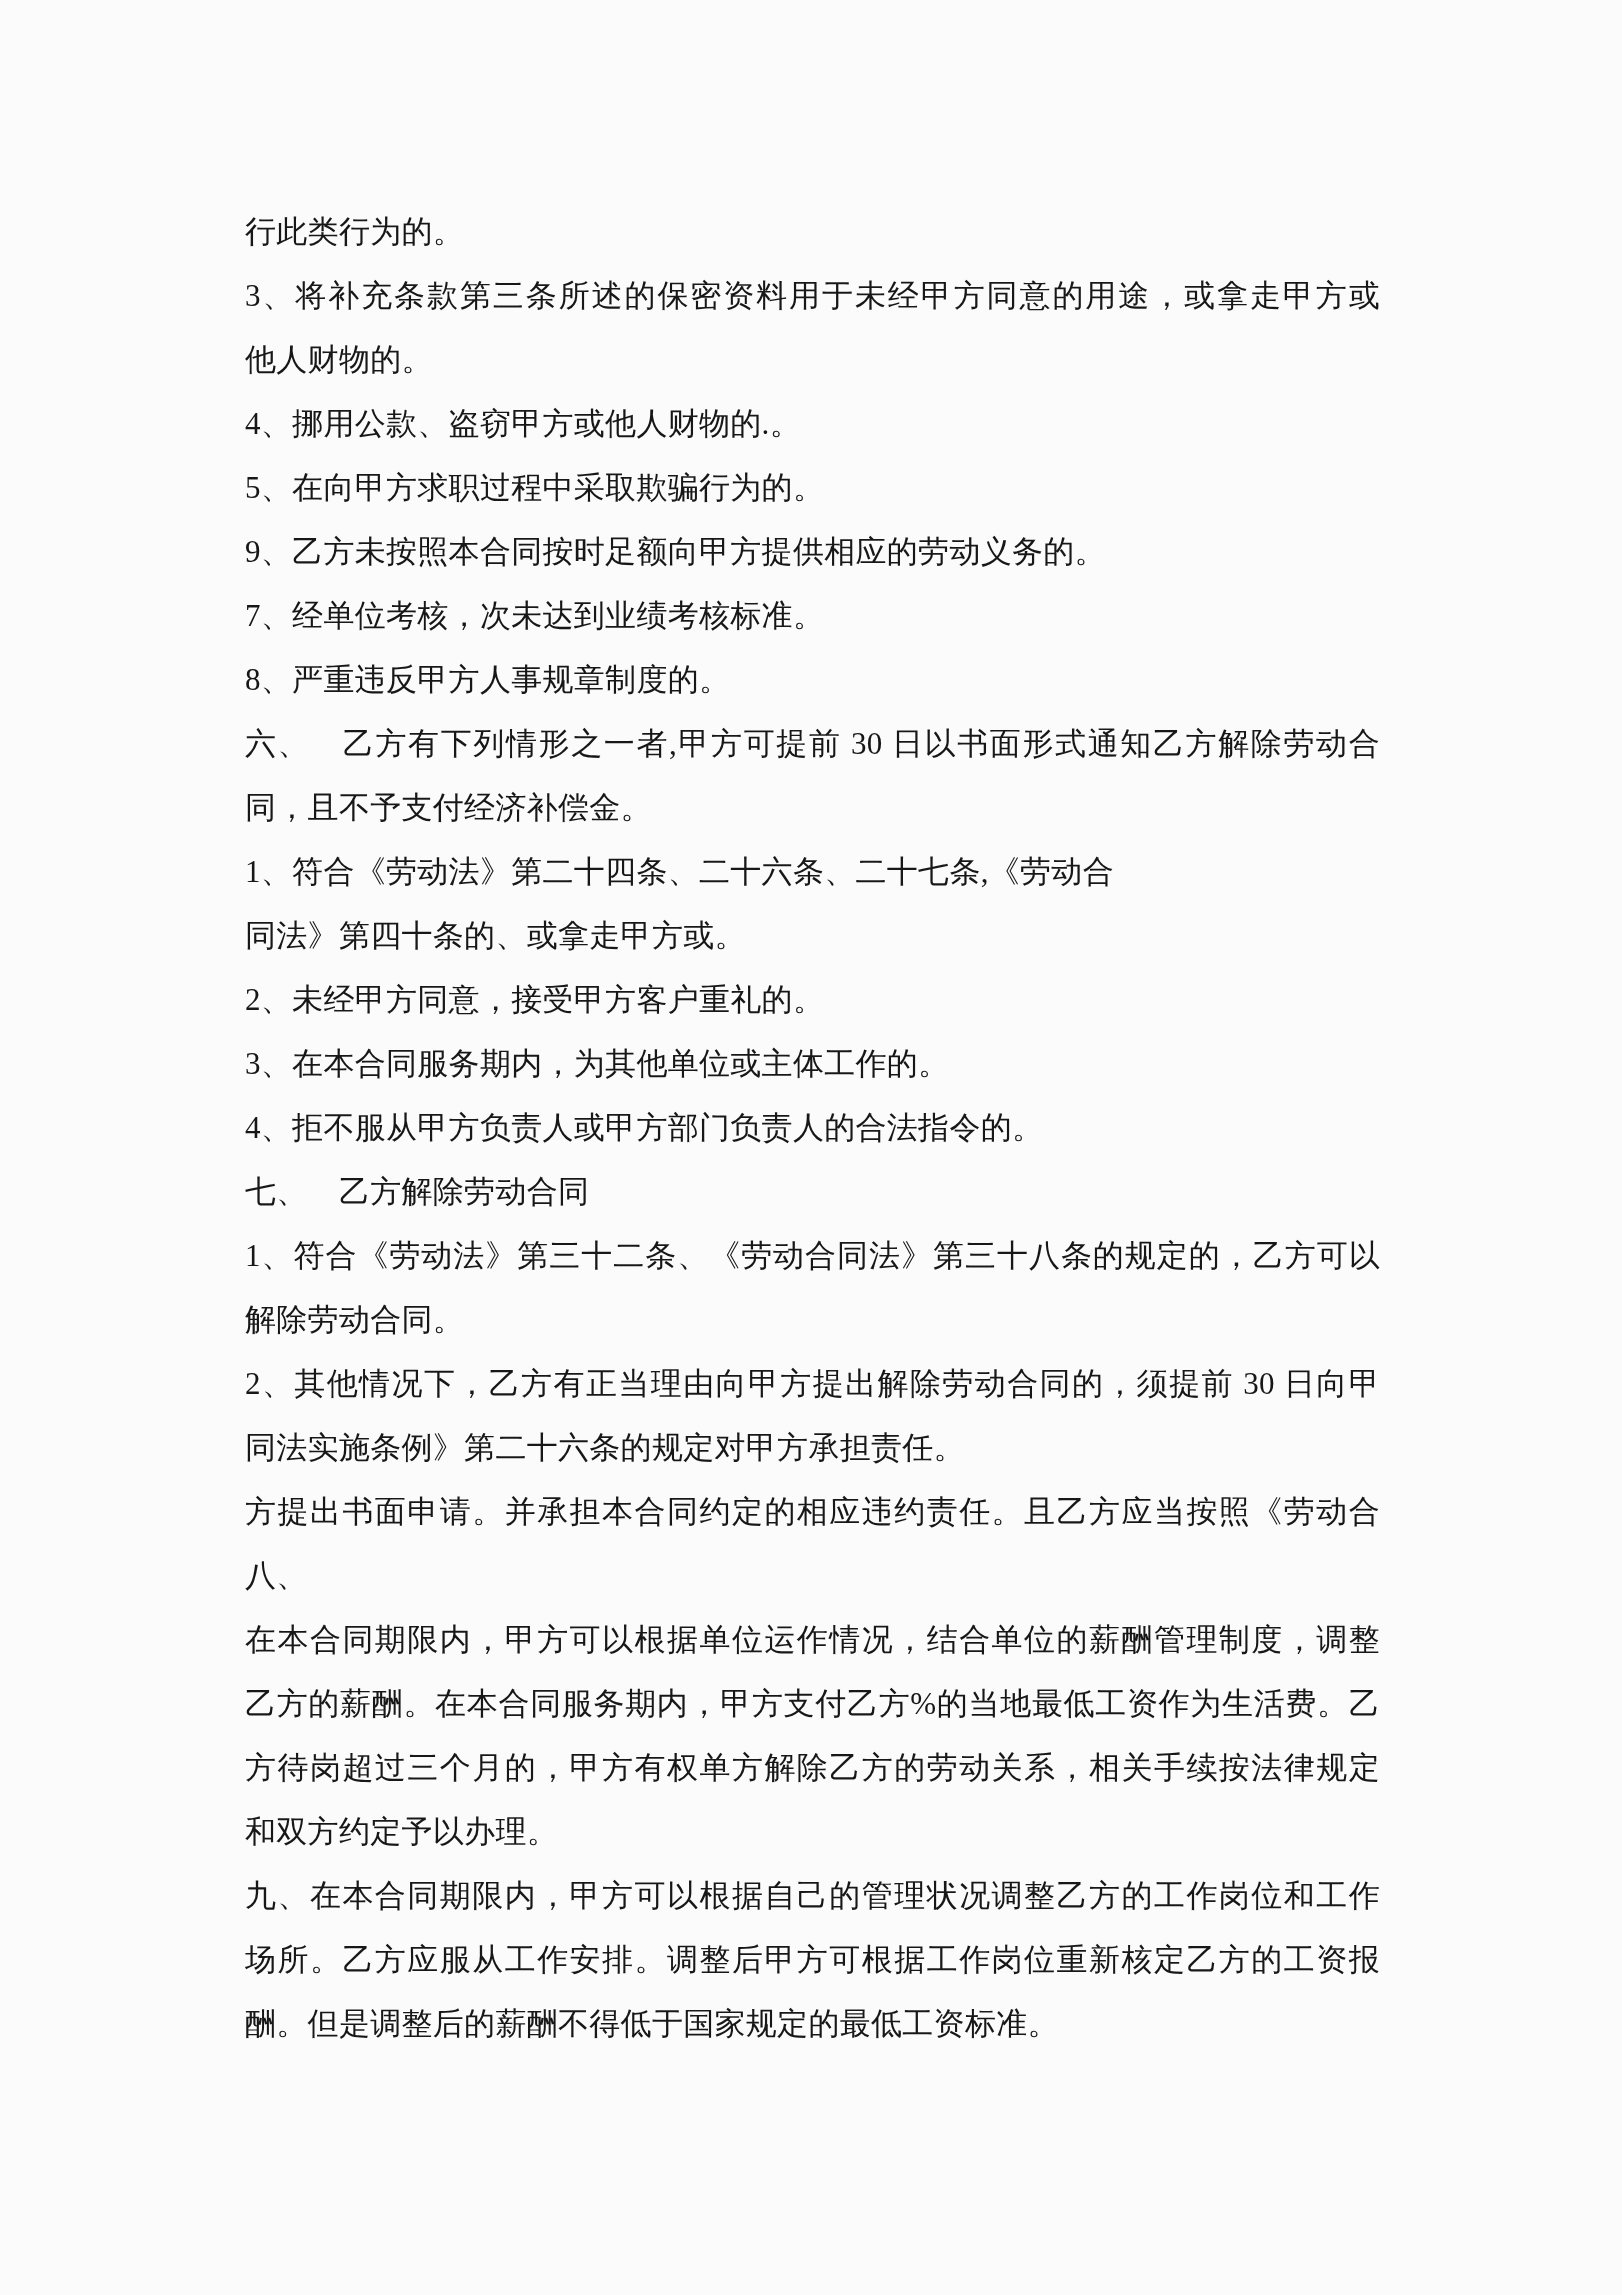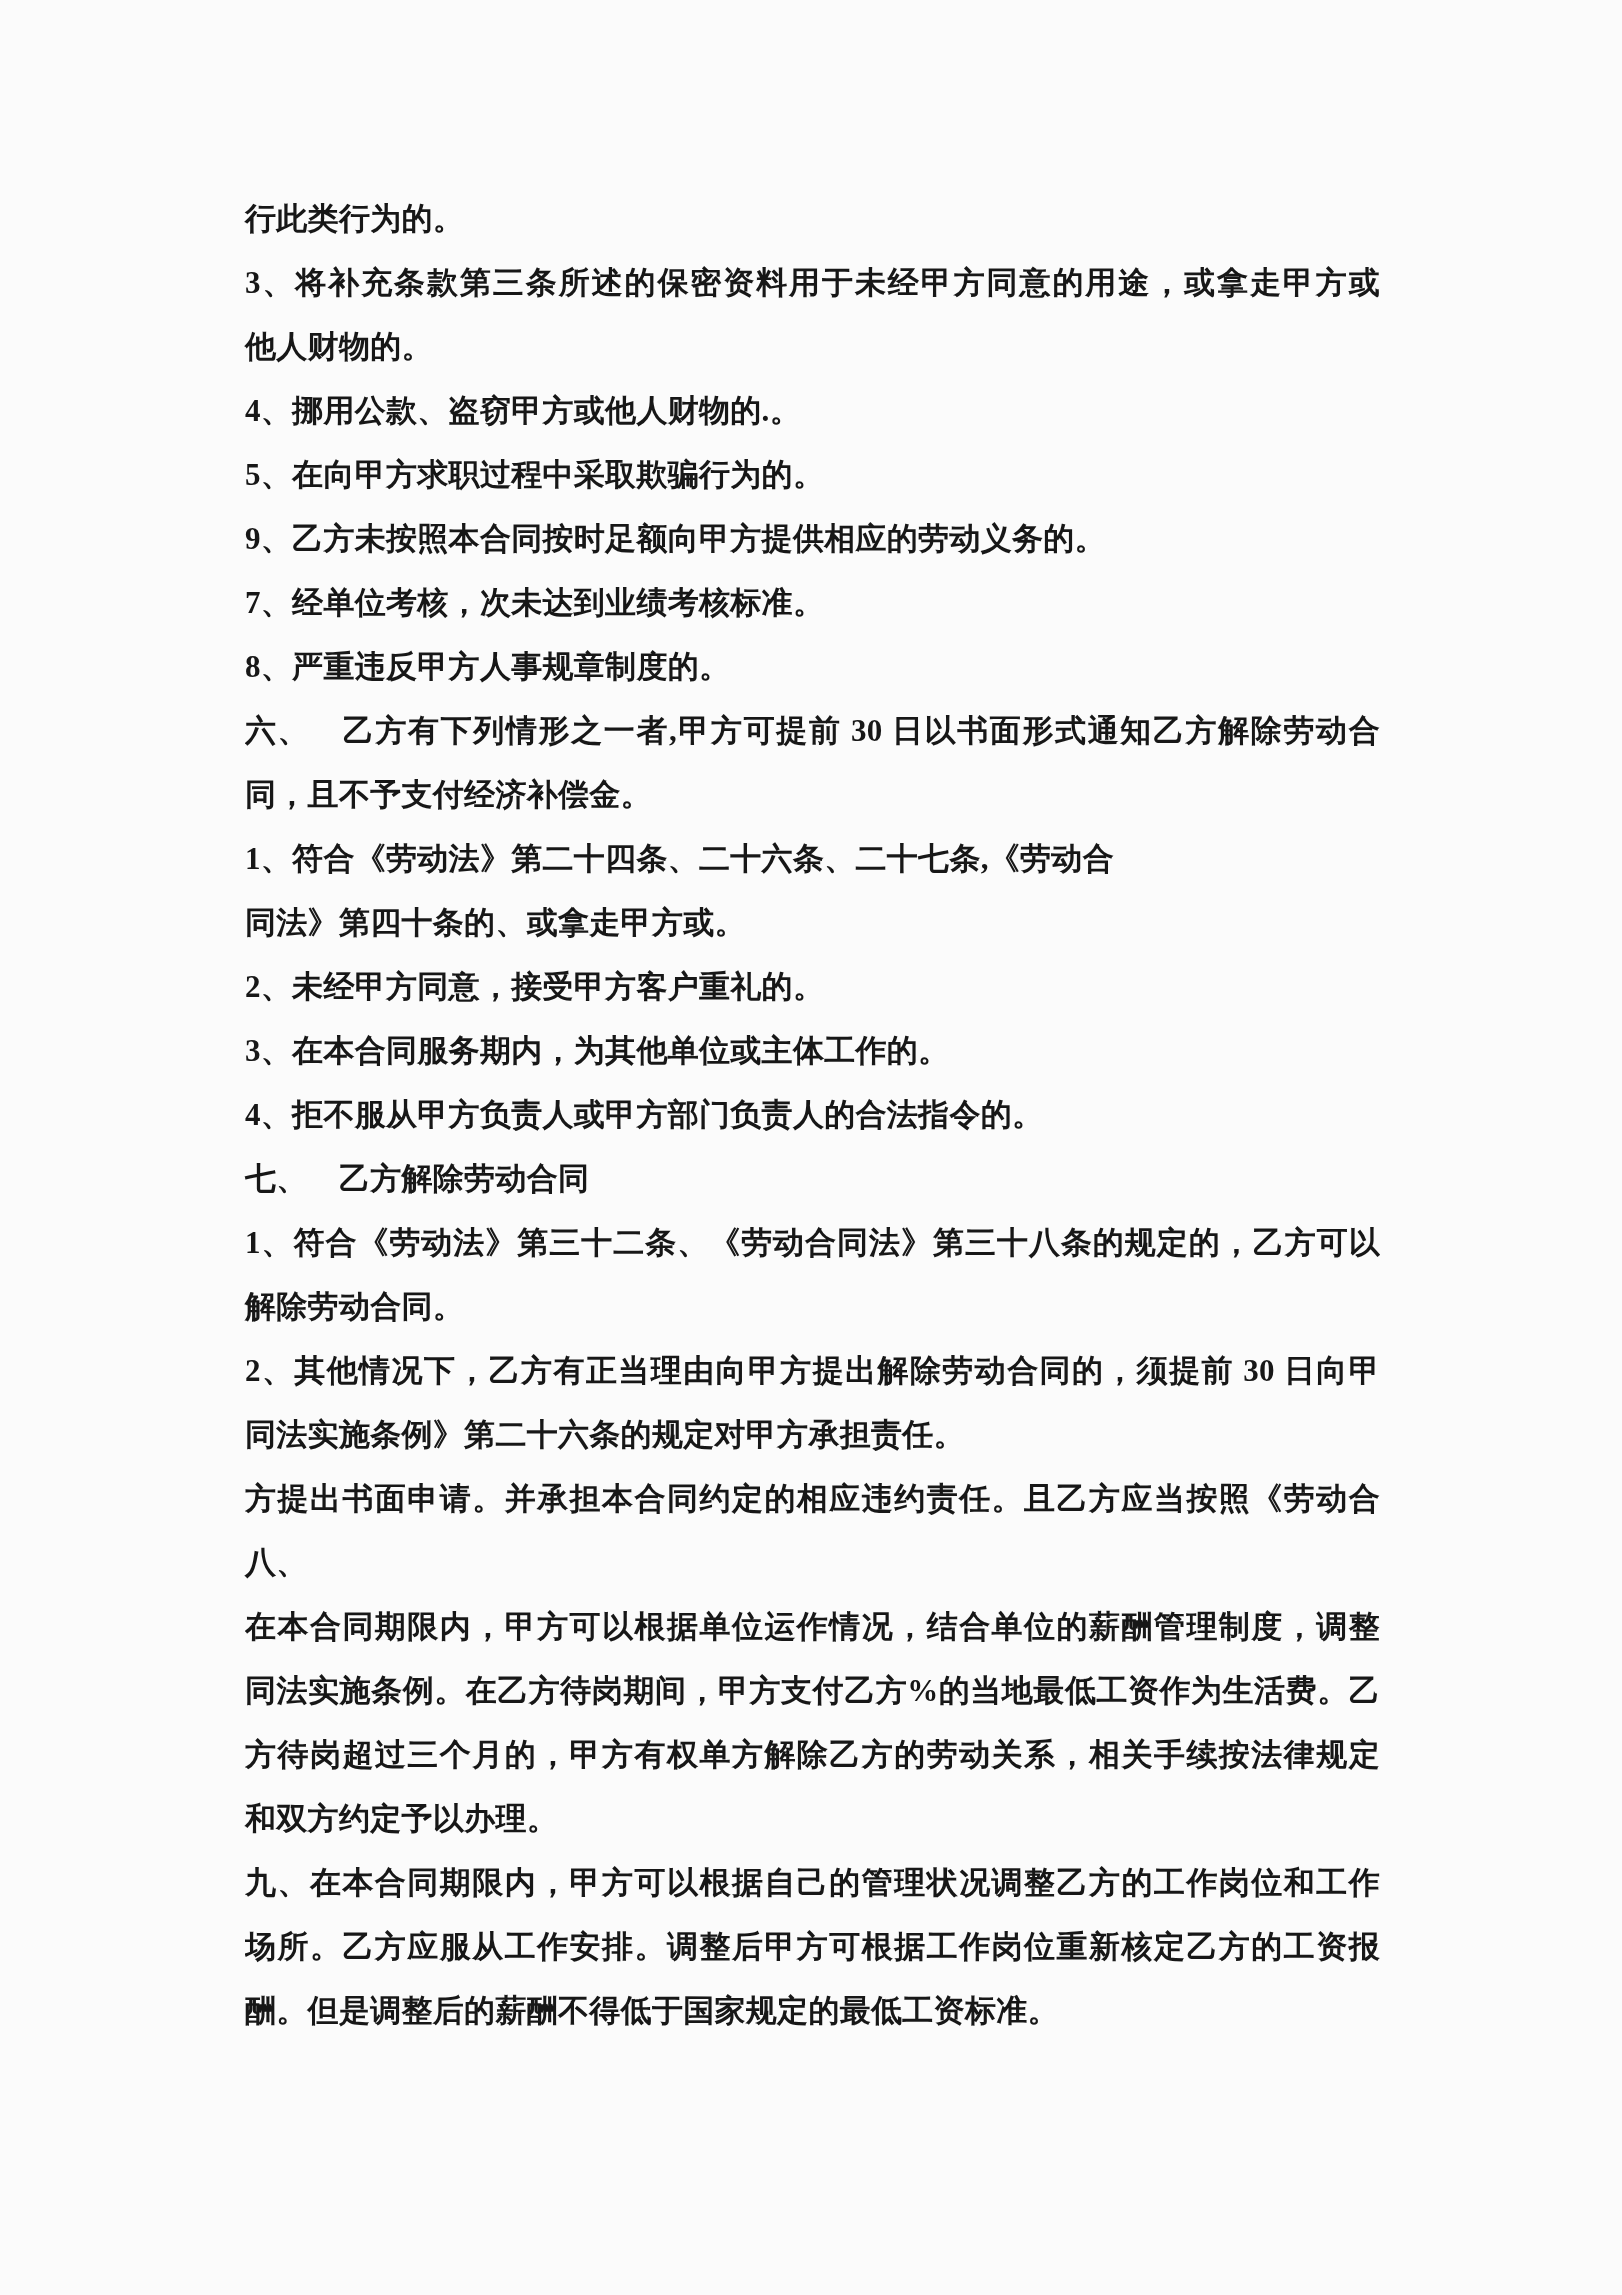--- a/index.html
+++ b/index.html
@@ -16,23 +16,22 @@
   .page {
     position: relative;
     width: 1623px;
     height: 2295px;
     overflow: hidden;
     background: #fbfbfb;
   }
   .textblock {
     position: absolute;
     left: 245px;
-    top: 187px;
+    top: 200px;
     width: 1135px;
-    font-weight: bold;
   }
   .line {
     height: 64px;
     line-height: 64px;
     font-size: 31px;
     white-space: nowrap;
     letter-spacing: 0.3px;
   }
   .line.j {
     white-space: normal;
@@ -64,21 +63,21 @@
       <div class="line">3、在本合同服务期内，为其他单位或主体工作的。</div>
       <div class="line">4、拒不服从甲方负责人或甲方部门负责人的合法指令的。</div>
       <div class="line">七、　乙方解除劳动合同</div>
       <div class="line j">1、符合《劳动法》第三十二条、《劳动合同法》第三十八条的规定的，乙方可以</div>
       <div class="line">解除劳动合同。</div>
       <div class="line j">2、其他情况下，乙方有正当理由向甲方提出解除劳动合同的，须提前 30 日向甲</div>
       <div class="line">同法实施条例》第二十六条的规定对甲方承担责任。</div>
       <div class="line j">方提出书面申请。并承担本合同约定的相应违约责任。且乙方应当按照《劳动合</div>
       <div class="line">八、</div>
       <div class="line j">在本合同期限内，甲方可以根据单位运作情况，结合单位的薪酬管理制度，调整</div>
-      <div class="line j">同法实施条例。在乙方待岗期间，甲方支付乙方%的当地最低工资作为生活费。乙</div>
+      <div class="line j">乙方的薪酬。在本合同服务期内，甲方支付乙方%的当地最低工资作为生活费。乙</div>
       <div class="line j">方待岗超过三个月的，甲方有权单方解除乙方的劳动关系，相关手续按法律规定</div>
       <div class="line">和双方约定予以办理。</div>
       <div class="line j">九、在本合同期限内，甲方可以根据自己的管理状况调整乙方的工作岗位和工作</div>
       <div class="line j">场所。乙方应服从工作安排。调整后甲方可根据工作岗位重新核定乙方的工资报</div>
       <div class="line">酬。但是调整后的薪酬不得低于国家规定的最低工资标准。</div>
     </div>
 </div>
 
 
 </body></html>

